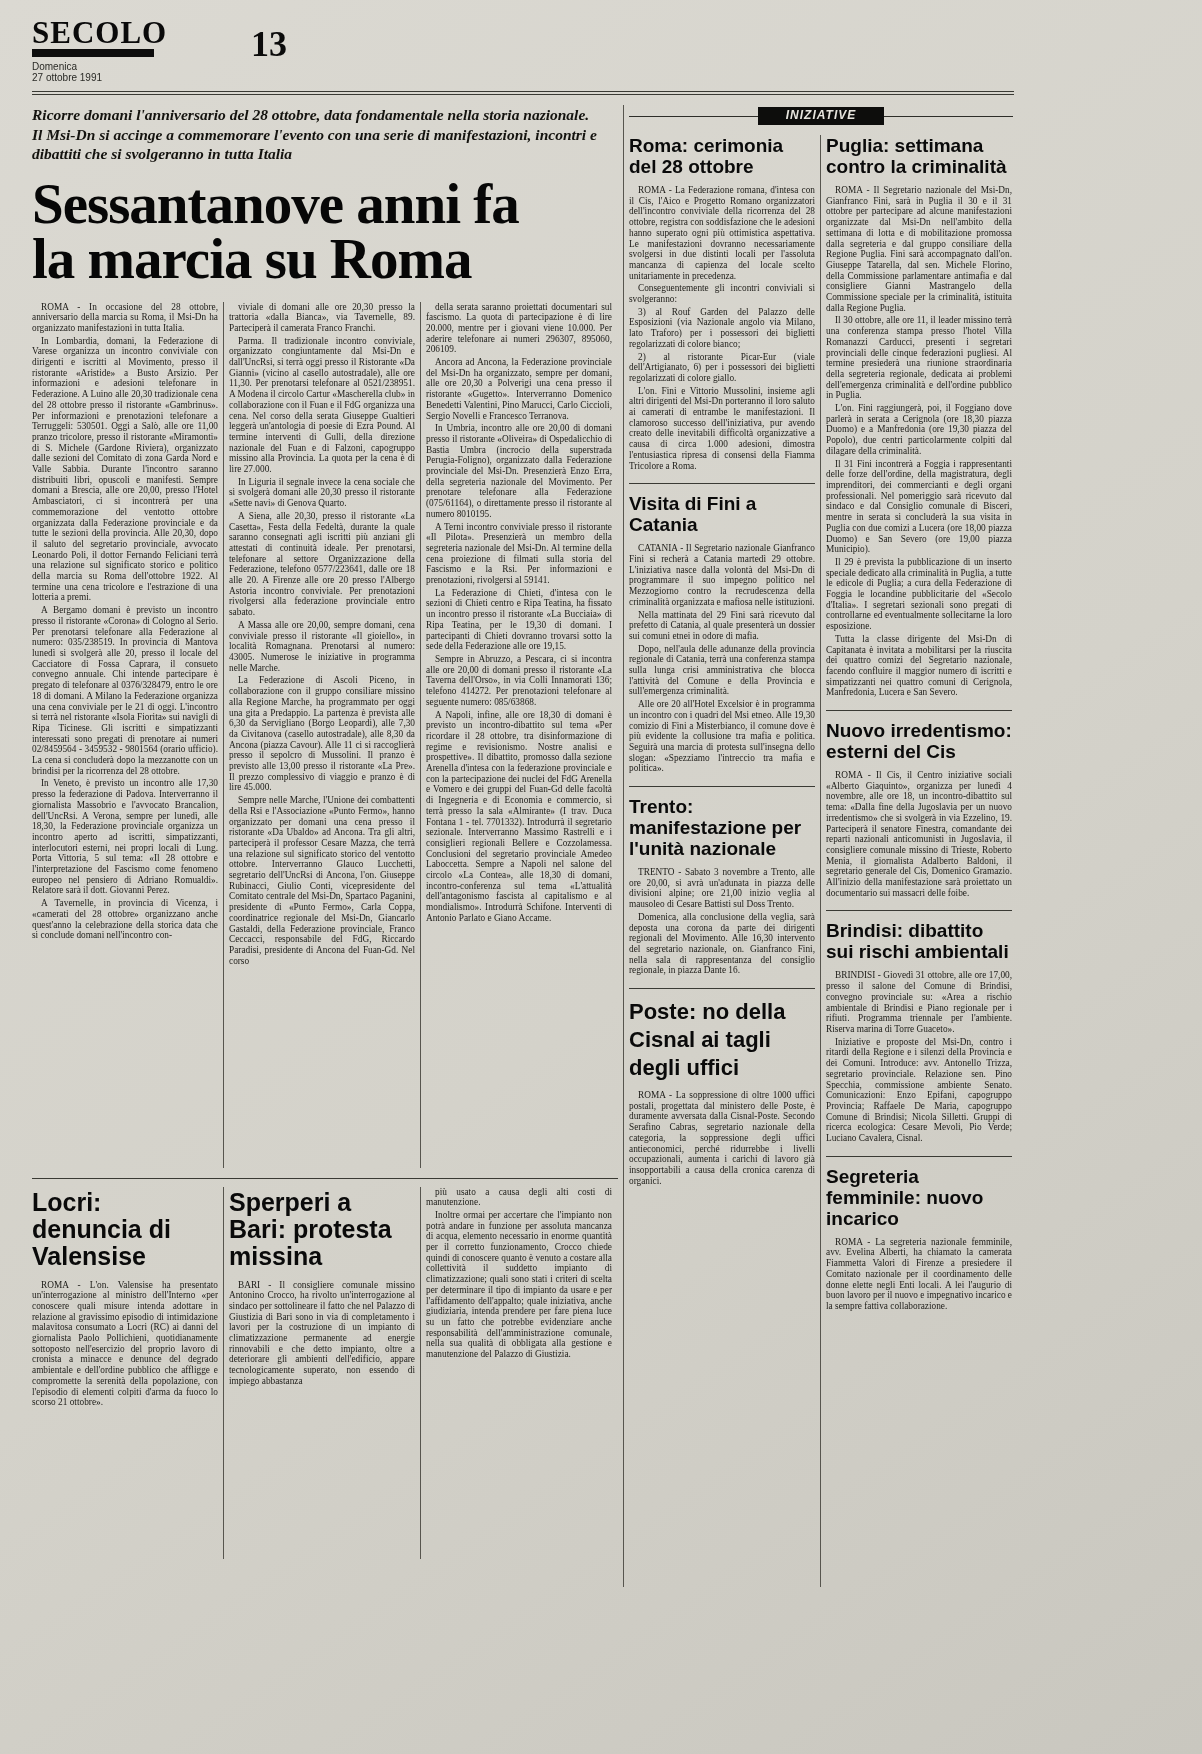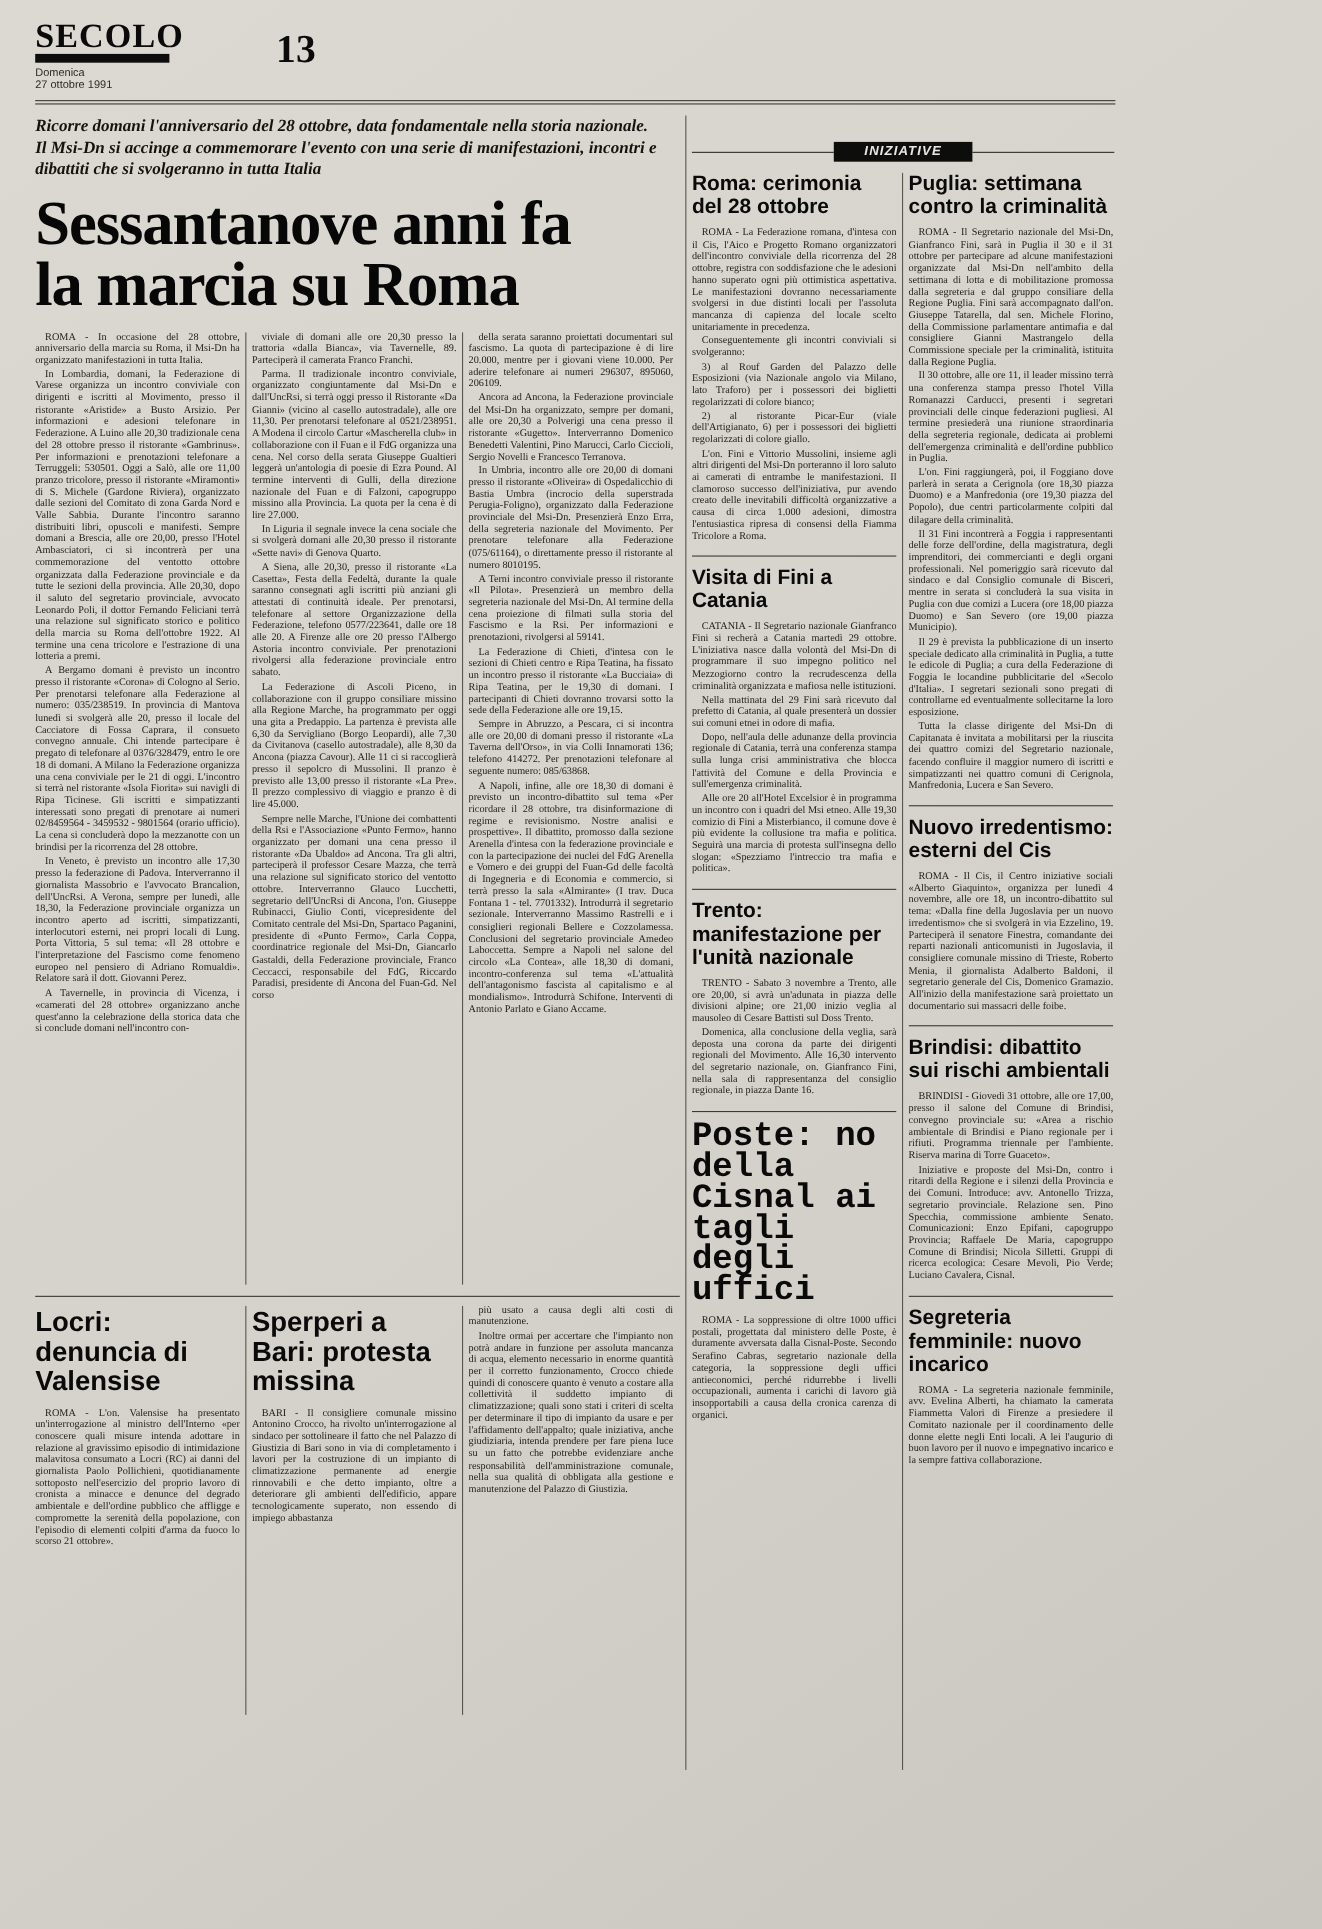--- a/index.html
+++ b/index.html
@@ -21,21 +21,21 @@
   .logo { font-weight:bold; font-size:31px; line-height:28px; letter-spacing:1px; color:#0a0a0a; }
   .logo-bar { width:122px; height:8px; background:#0d0d0d; margin-top:2px; }
   .date { font-family:"Liberation Sans", sans-serif; font-size:10px; line-height:11px; margin-top:4px; color:#2a2a26; }
   .section-title { flex:1; text-align:center; font-size:52px; line-height:54px; font-weight:bold; letter-spacing:4px; color:#0b0b0b; }
   .pageno { width:70px; text-align:right; font-size:36px; font-weight:bold; margin-top:4px; color:#0b0b0b; }
   .rules { border-top:1px solid #3a3a34; border-bottom:1px solid #3a3a34; height:4px; margin:8px 0 10px; }
 
   
   .main { display:flex; margin-top:4px; }
   .left-super { width:586px; }
-  .right-super { width:384px;margin-top:22px; }
+  .right-super { width:384px; }
   .vsep { width:1px; background:#57554e; margin:0 5px; }
 
   
   .intro {
     font-style:italic; font-weight:bold;
     font-size:15.5px; line-height:19.5px;
     width:566px; color:#14130f;
   }
   .headline {
     font-weight:bold; font-size:57px; line-height:55px;
@@ -70,21 +70,21 @@
     letter-spacing:1px; padding:1px 28px 3px;
   }
   .right-cols { display:flex; height:1452px; overflow:hidden; }
   .rcol { width:186px; overflow:hidden; }
   .article + .article { border-top:1px solid #3a3a34; margin-top:12px; padding-top:9px; }
   .article-head {
     font-family:"Liberation Sans", sans-serif;
     font-weight:bold; font-size:19px; line-height:21px;
     margin:0 0 8px; color:#0a0a0a;
   }
-  .article-head.big { font-size:31px; line-height:28px;font-family:Liberation Mono, monospace; }
+  .article-head.big { font-size:22px; line-height:28px; }
 </style>
 </head>
 <body>
 
 <div class="page">
   <div class="inner">
 
     <div class="masthead">
       <div class="logo-wrap">
         <div class="logo">SECOLO</div>
@@ -114,20 +114,21 @@
               <p class="para">A Bergamo domani è previsto un incontro presso il ristorante «Corona» di Cologno al Serio. Per prenotarsi telefonare alla Federazione al numero: 035/238519. In provincia di Mantova lunedì si svolgerà alle 20, presso il locale del Cacciatore di Fossa Caprara, il consueto convegno annuale. Chi intende partecipare è pregato di telefonare al 0376/328479, entro le ore 18 di domani. A Milano la Federazione organizza una cena conviviale per le 21 di oggi. L'incontro si terrà nel ristorante «Isola Fiorita» sui navigli di Ripa Ticinese. Gli iscritti e simpatizzanti interessati sono pregati di prenotare ai numeri 02/8459564 - 3459532 - 9801564 (orario ufficio). La cena si concluderà dopo la mezzanotte con un brindisi per la ricorrenza del 28 ottobre.</p>
               <p class="para">In Veneto, è previsto un incontro alle 17,30 presso la federazione di Padova. Interverranno il giornalista Massobrio e l'avvocato Brancalion, dell'UncRsi. A Verona, sempre per lunedì, alle 18,30, la Federazione provinciale organizza un incontro aperto ad iscritti, simpatizzanti, interlocutori esterni, nei propri locali di Lung. Porta Vittoria, 5 sul tema: «Il 28 ottobre e l'interpretazione del Fascismo come fenomeno europeo nel pensiero di Adriano Romualdi». Relatore sarà il dott. Giovanni Perez.</p>
               <p class="para">A Tavernelle, in provincia di Vicenza, i «camerati del 28 ottobre» organizzano anche quest'anno la celebrazione della storica data che si conclude domani nell'incontro con-</p>
             </div>
           <div class="vsep"></div>
           <div class="bcol">
               <p class="para">viviale di domani alle ore 20,30 presso la trattoria «dalla Bianca», via Tavernelle, 89. Parteciperà il camerata Franco Franchi.</p>
               <p class="para">Parma. Il tradizionale incontro conviviale, organizzato congiuntamente dal Msi-Dn e dall'UncRsi, si terrà oggi presso il Ristorante «Da Gianni» (vicino al casello autostradale), alle ore 11,30. Per prenotarsi telefonare al 0521/238951. A Modena il circolo Cartur «Mascherella club» in collaborazione con il Fuan e il FdG organizza una cena. Nel corso della serata Giuseppe Gualtieri leggerà un'antologia di poesie di Ezra Pound. Al termine interventi di Gulli, della direzione nazionale del Fuan e di Falzoni, capogruppo missino alla Provincia. La quota per la cena è di lire 27.000.</p>
               <p class="para">In Liguria il segnale invece la cena sociale che si svolgerà domani alle 20,30 presso il ristorante «Sette navi» di Genova Quarto.</p>
               <p class="para">A Siena, alle 20,30, presso il ristorante «La Casetta», Festa della Fedeltà, durante la quale saranno consegnati agli iscritti più anziani gli attestati di continuità ideale. Per prenotarsi, telefonare al settore Organizzazione della Federazione, telefono 0577/223641, dalle ore 18 alle 20. A Firenze alle ore 20 presso l'Albergo Astoria incontro conviviale. Per prenotazioni rivolgersi alla federazione provinciale entro sabato.</p>
+              <p class="para">A Massa alle ore 20,00, sempre domani, cena conviviale presso il ristorante «Il gioiello», in località Romagnana. Prenotarsi al numero: 43005. Numerose le iniziative in programma nelle Marche.</p>
               <p class="para">La Federazione di Ascoli Piceno, in collaborazione con il gruppo consiliare missino alla Regione Marche, ha programmato per oggi una gita a Predappio. La partenza è prevista alle 6,30 da Servigliano (Borgo Leopardi), alle 7,30 da Civitanova (casello autostradale), alle 8,30 da Ancona (piazza Cavour). Alle 11 ci si raccoglierà presso il sepolcro di Mussolini. Il pranzo è previsto alle 13,00 presso il ristorante «La Pre». Il prezzo complessivo di viaggio e pranzo è di lire 45.000.</p>
               <p class="para">Sempre nelle Marche, l'Unione dei combattenti della Rsi e l'Associazione «Punto Fermo», hanno organizzato per domani una cena presso il ristorante «Da Ubaldo» ad Ancona. Tra gli altri, parteciperà il professor Cesare Mazza, che terrà una relazione sul significato storico del ventotto ottobre. Interverranno Glauco Lucchetti, segretario dell'UncRsi di Ancona, l'on. Giuseppe Rubinacci, Giulio Conti, vicepresidente del Comitato centrale del Msi-Dn, Spartaco Paganini, presidente di «Punto Fermo», Carla Coppa, coordinatrice regionale del Msi-Dn, Giancarlo Gastaldi, della Federazione provinciale, Franco Ceccacci, responsabile del FdG, Riccardo Paradisi, presidente di Ancona del Fuan-Gd. Nel corso</p>
             </div>
           <div class="vsep"></div>
           <div class="bcol">
               <p class="para">della serata saranno proiettati documentari sul fascismo. La quota di partecipazione è di lire 20.000, mentre per i giovani viene 10.000. Per aderire telefonare ai numeri 296307, 895060, 206109.</p>
               <p class="para">Ancora ad Ancona, la Federazione provinciale del Msi-Dn ha organizzato, sempre per domani, alle ore 20,30 a Polverigi una cena presso il ristorante «Gugetto». Interverranno Domenico Benedetti Valentini, Pino Marucci, Carlo Ciccioli, Sergio Novelli e Francesco Terranova.</p>
               <p class="para">In Umbria, incontro alle ore 20,00 di domani presso il ristorante «Oliveira» di Ospedalicchio di Bastia Umbra (incrocio della superstrada Perugia-Foligno), organizzato dalla Federazione provinciale del Msi-Dn. Presenzierà Enzo Erra, della segreteria nazionale del Movimento. Per prenotare telefonare alla Federazione (075/61164), o direttamente presso il ristorante al numero 8010195.</p>
               <p class="para">A Terni incontro conviviale presso il ristorante «Il Pilota». Presenzierà un membro della segreteria nazionale del Msi-Dn. Al termine della cena proiezione di filmati sulla storia del Fascismo e la Rsi. Per informazioni e prenotazioni, rivolgersi al 59141.</p>
               <p class="para">La Federazione di Chieti, d'intesa con le sezioni di Chieti centro e Ripa Teatina, ha fissato un incontro presso il ristorante «La Bucciaia» di Ripa Teatina, per le 19,30 di domani. I partecipanti di Chieti dovranno trovarsi sotto la sede della Federazione alle ore 19,15.</p>

